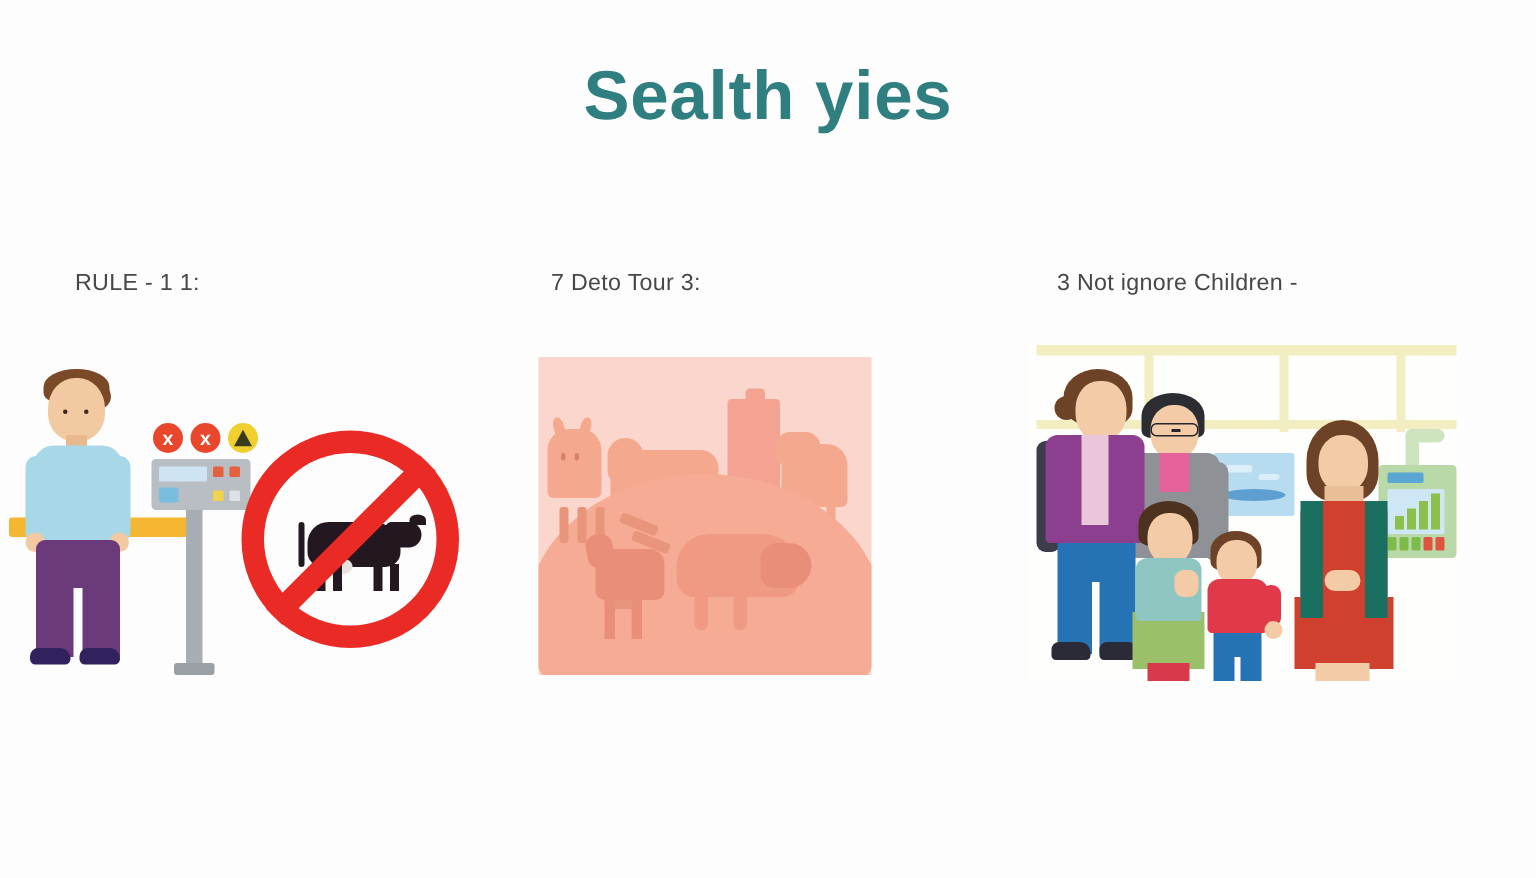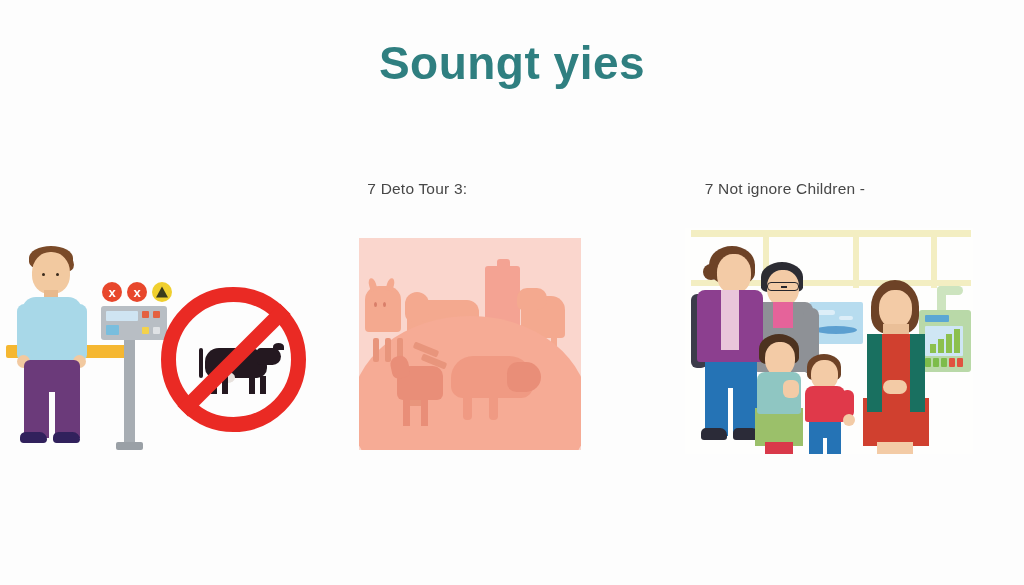--- a/index.html
+++ b/index.html
@@ -450,25 +450,26 @@
   .p3-vest1{ position: absolute; left: 182px; top: 106px; width: 15px; height: 78px; background: #197060; }
   .p3-vest2{ position: absolute; left: 225px; top: 106px; width: 15px; height: 78px; background: #197060; }
   .p3-skirt{ position: absolute; left: 178px; top: 170px; width: 66px; height: 48px; background: #d0402f; }
   .p3-hands{ position: absolute; left: 198px; top: 152px; width: 24px; height: 14px;
              background: #f3cba6; border-radius: 7px; }
   .p3-legs { position: absolute; left: 192px; top: 214px; width: 36px; height: 22px; background: #f3cba6; }
 </style>
 </head>
 <body>
 
-<div class="slide-title">Soungt yies</div>
+<div class="slide-title">Sealth yies</div>
 
 <div class="columns">
 
   <div class="column col-1">
+    <div class="col-heading">RULE - 1 1:</div>
 
     <div class="art1">
       <div class="a1-gate"></div>
 
       <div class="a1-person-hair"></div>
       <div class="a1-person-head"></div>
       <div class="a1-person-eye a1-eye-l"></div>
       <div class="a1-person-eye a1-eye-r"></div>
       <div class="a1-person-neck"></div>
       <div class="a1-person-torso"></div>
@@ -561,21 +562,21 @@
 
       <div class="a2-goat"></div>
       <div class="a2-goat-head"></div>
       <div class="a2-goat-leg1"></div>
       <div class="a2-goat-leg2"></div>
     </div>
 
   </div>
 
   <div class="column col-3">
-    <div class="col-heading">7 Not ignore Children -</div>
+    <div class="col-heading">3 Not ignore Children -</div>
 
     <div class="art3">
       <div class="a3-wall"></div>
       <div class="a3-frame fr-top"></div>
       <div class="a3-frame fr-v1"></div>
       <div class="a3-frame fr-v2"></div>
       <div class="a3-frame fr-v3"></div>
       <div class="a3-frame fr-h"></div>
 
       <div class="a3-poster">

